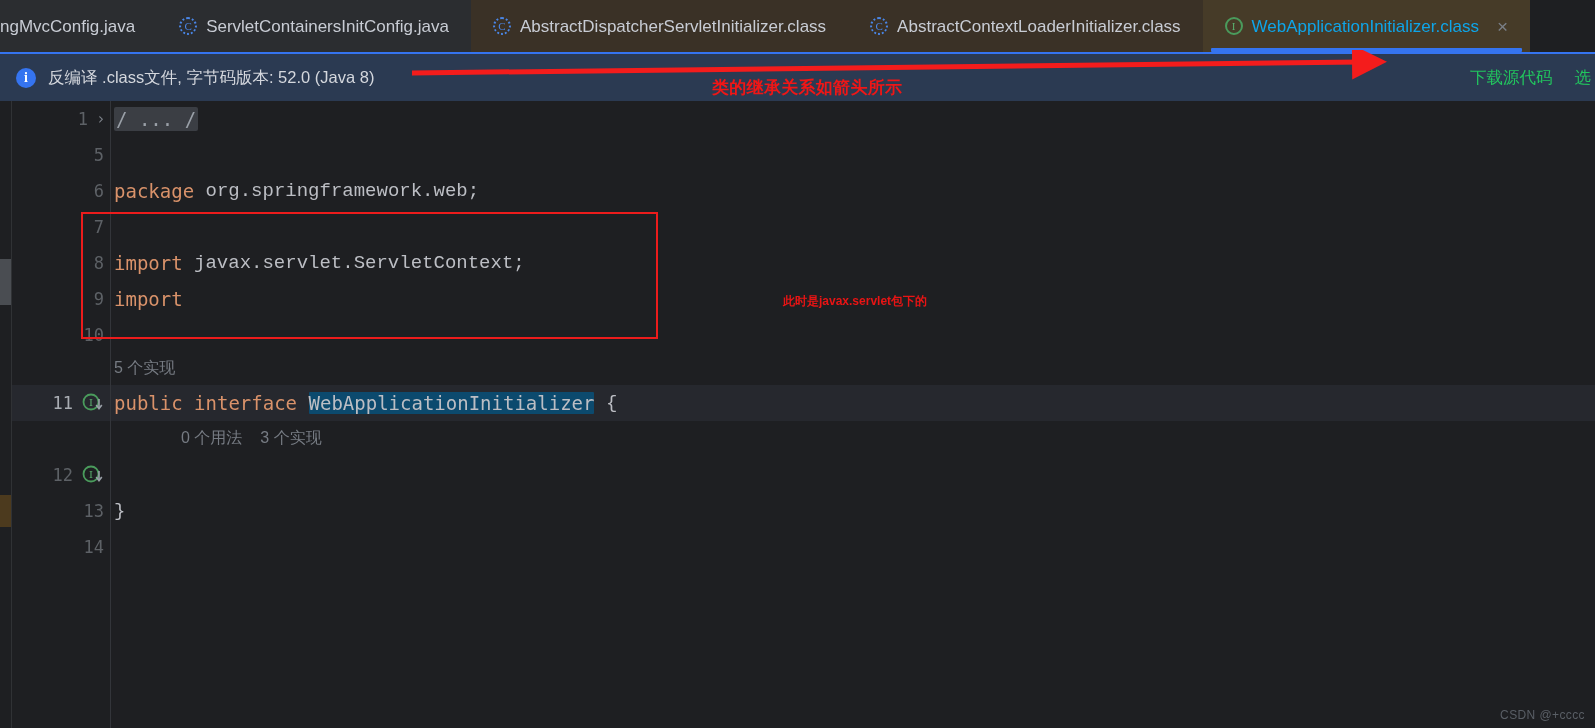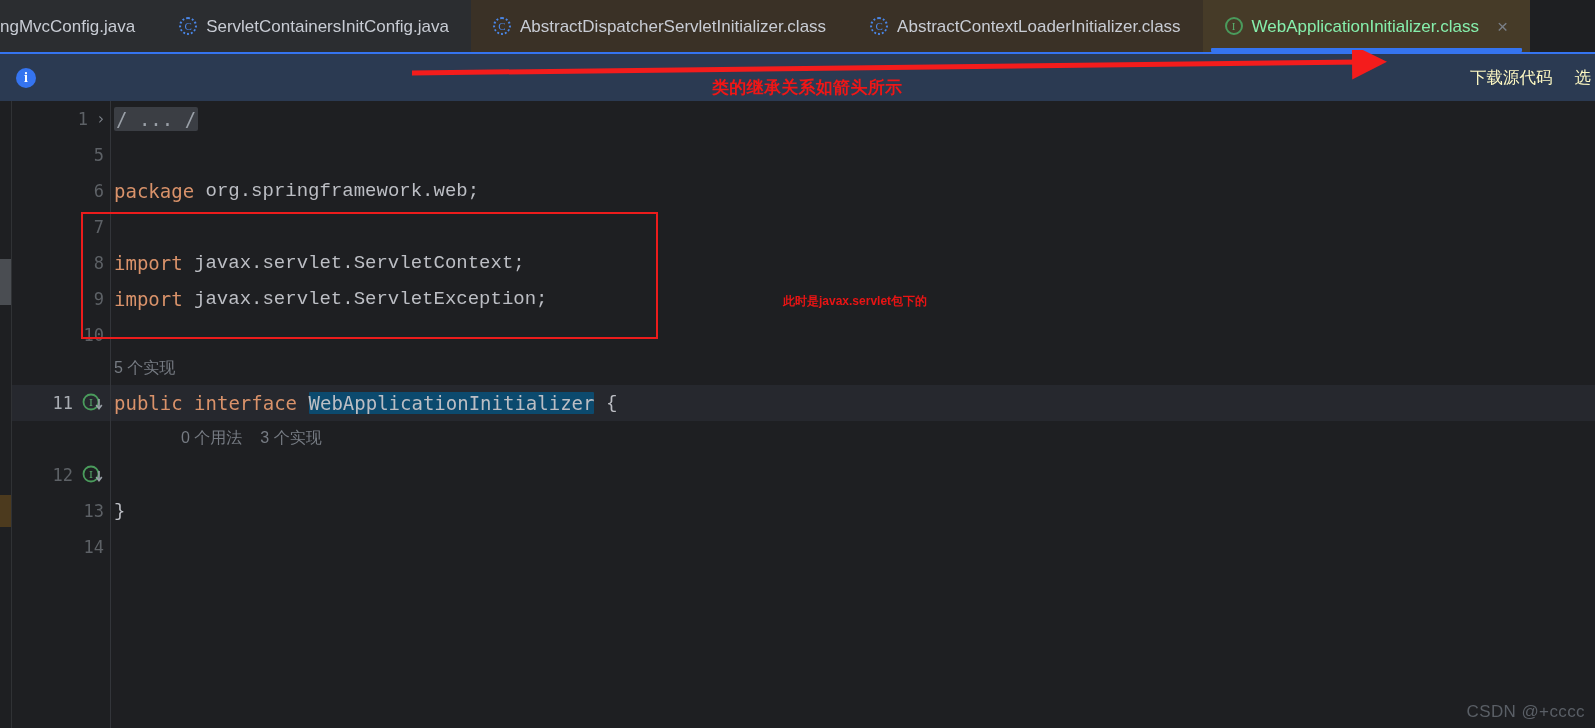--- a/index.html
+++ b/index.html
@@ -41,21 +41,21 @@
     height: 52px;
     box-sizing: border-box;
     white-space: nowrap;
     color: #c8ccd4;
     font-size: 17px;
     background: #2b2d30;
   }
   .tab.clipped-left { padding-left: 0; }
   .tab.brown { background: #3a3126; }
   .tab.active { background: #463b28; }
-  .tab.active .tab-label { color: #86efac; }
+  .tab.active .tab-label { color: #0ea5e9; }
   .tab-underline {
     position: absolute;
     left: 8px; right: 8px;
     bottom: 0;
     height: 4px;
     background: #3574f0;
     border-radius: 1px;
   }
   .tab-label { line-height: 1; }
   .tab-close {
@@ -125,21 +125,21 @@
     position: absolute;
     right: 0; top: 0;
     height: 47px;
     display: flex;
     align-items: center;
     gap: 22px;
     padding-right: 4px;
     color: #7aa2e8;
     font-size: 16.5px;
   }
-  #notif-right .link { color: #fef9c3; }
+  #notif-right .link { color: #22c55e; }
 
   
   #anno-arrow-label {
     position: absolute;
     left: 694px;
     top: 76px;
     color: #f01616;
     font-size: 17px;
     font-weight: bold;
     letter-spacing: 0.3px;
@@ -293,21 +293,21 @@
     font-weight: bold;
     z-index: 31;
   }
 
   
   #watermark {
     position: absolute;
     right: 10px;
     bottom: 6px;
     color: #5a5f66;
-    font-size: 17px;
+    font-size: 12px;
     font-family: "Liberation Sans", sans-serif;
     letter-spacing: 0.4px;
   }
 </style>
 </head>
 <body>
 
 <div id="app">
 
   <div id="tabbar">
@@ -346,20 +346,21 @@
       <span class="tab-underline"></span>
     </div>
 
   </div>
 
   <div id="notif">
     <div id="notif-left">
       <span class="info-icon">
         <span>i</span>
       </span>
+      <span id="notif-text">反编译 .class文件, 字节码版本: 52.0 (Java 8)</span>
     </div>
     <div id="notif-right">
       <span class="link">下载源代码</span>
       <span class="link">选</span>
     </div>
   </div>
 
   <svg id="anno-arrow" viewBox="0 0 1000 30">
     <defs>
       <marker id="arrowhead" markerWidth="7" markerHeight="7" refX="2" refY="3.5" orient="auto">
@@ -454,21 +455,21 @@
         <span class="kw">package</span><span class="ident"> org.springframework.web;</span>
       </div>
 
       <div class="code-row" style="top:108px"></div>
 
       <div class="code-row" style="top:144px">
         <span class="kw">import</span><span class="ident"> javax.servlet.ServletContext;</span>
       </div>
 
       <div class="code-row" style="top:180px">
-        <span class="kw">import</span><span class="ident"> javax.servlet.ServletException;</span>
+        <span class="kw">import</span>
       </div>
 
       <div class="code-row" style="top:216px"></div>
 
       <div class="hint-row" style="top:252px">
         <span>5 个实现</span>
       </div>
 
       <div class="code-row hl" style="top:284px">
         <span class="kw">public</span><span> </span><span class="kw">interface</span><span> </span><span class="caret-ident">WebApplicationInitializer</span><span class="ident"> {</span>

